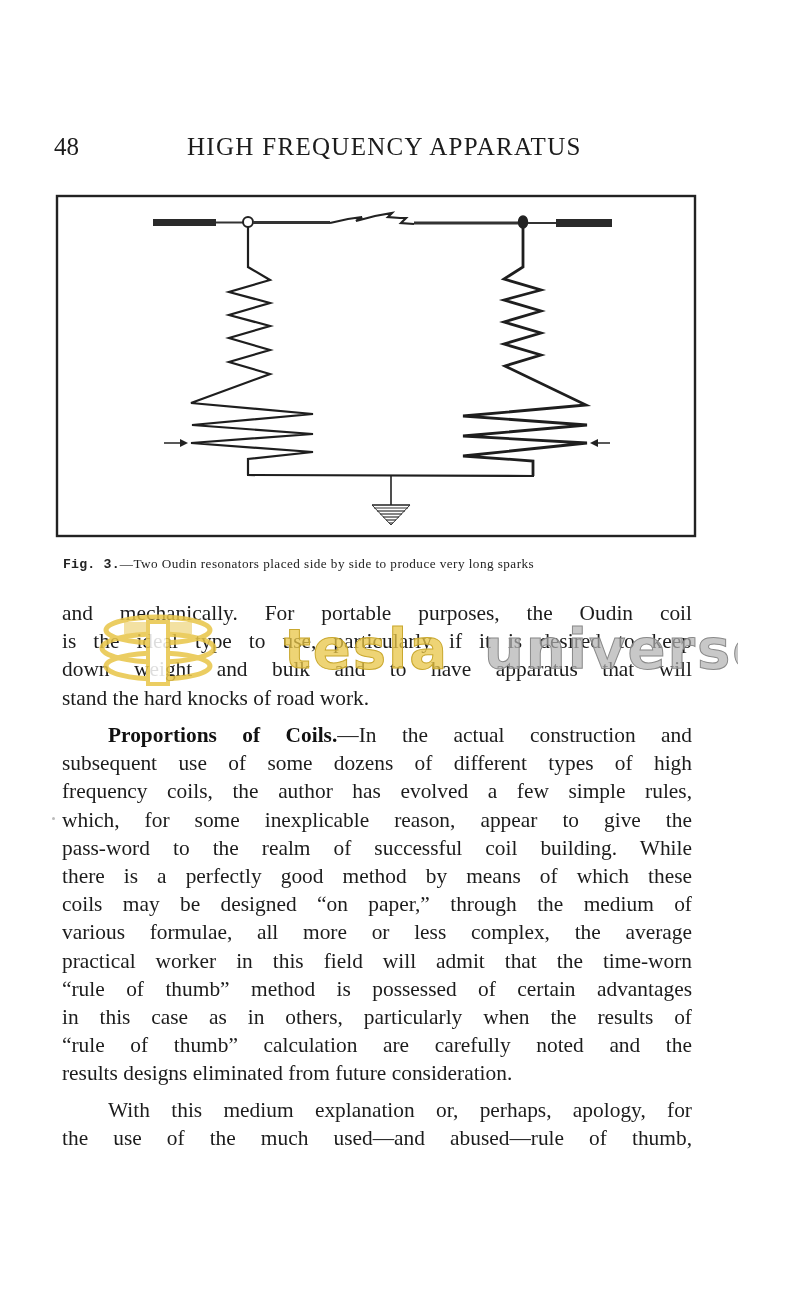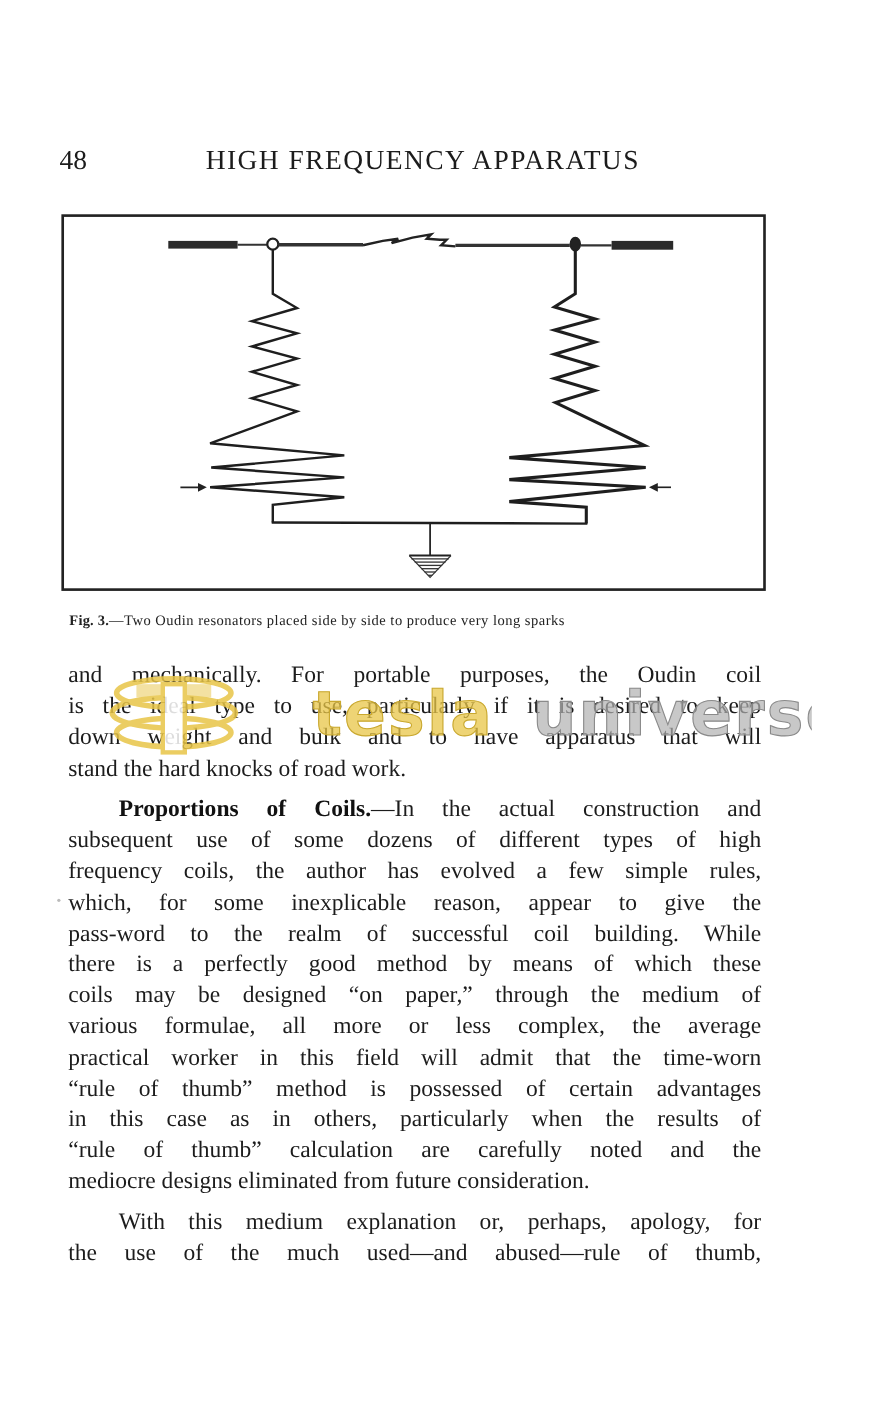--- a/index.html
+++ b/index.html
@@ -6,21 +6,21 @@
   body { width: 800px; height: 1297px; position: relative; overflow: hidden;
          font-family: "Liberation Serif", "DejaVu Serif", serif; color: #1c1c1c; }
   .running-head { position: absolute; top: 133px; left: 0; width: 800px; height: 26px;
                   font-size: 25px; letter-spacing: 1.3px; }
   .page-number { position: absolute; left: 54px; top: 0; letter-spacing: 0; }
   .book-title { position: absolute; left: 187px; top: 0; }
   .figure { position: absolute; left: 55px; top: 194px; width: 643px; height: 345px; }
   .figure svg { display: block; }
   .caption { position: absolute; top: 556px; left: 63px; width: 632px;
              font-size: 13.2px; letter-spacing: 0.45px; white-space: nowrap; color: #222; }
-  .caption .fig-label { font-weight: bold; letter-spacing: 0.2px; }
+  .caption .fig-label { font-weight: bold; letter-spacing: 0.2px; font-family: Liberation Mono, monospace; }
   .text-block { position: absolute; left: 62px; width: 630px; font-size: 21.4px;
                 line-height: 28.2px; text-align: justify; text-align-last: justify; }
   .text-block .line { display: block; text-align: justify; text-align-last: justify; white-space: nowrap; }
   .text-block .last { text-align-last: left; }
   .indent { padding-left: 46px; }
   .run-in { font-weight: bold; color: #111; }
   .para1 { top: 599px; }
   .para2 { top: 721px; }
   .para3 { top: 1096px; }
   .watermark { position: absolute; left: 98px; top: 610px; width: 640px; height: 80px; pointer-events: none; }
@@ -101,21 +101,21 @@
   <span class="line">frequency coils, the author has evolved a few simple rules,</span>
   <span class="line">which, for some inexplicable reason, appear to give the</span>
   <span class="line">pass-word to the realm of successful coil building.  While</span>
   <span class="line">there is a perfectly good method by means of which these</span>
   <span class="line">coils may be designed “on paper,” through the medium of</span>
   <span class="line">various formulae, all more or less complex, the average</span>
   <span class="line">practical worker in this field will admit that the time-worn</span>
   <span class="line">“rule of thumb” method is possessed of certain advantages</span>
   <span class="line">in this case as in others, particularly when the results of</span>
   <span class="line">“rule of thumb” calculation are carefully noted and the</span>
-  <span class="line last">mediocre designs eliminated from future consideration.</span>
+  <span class="line last">results designs eliminated from future consideration.</span>
 </div>
 
 <div class="text-block para3">
   <span class="line indent">With this medium explanation or, perhaps, apology, for</span>
   <span class="line">the use of the much used—and abused—rule of thumb,</span>
 </div>
 
 <div class="stray-mark"></div>
 
 <div class="watermark">

